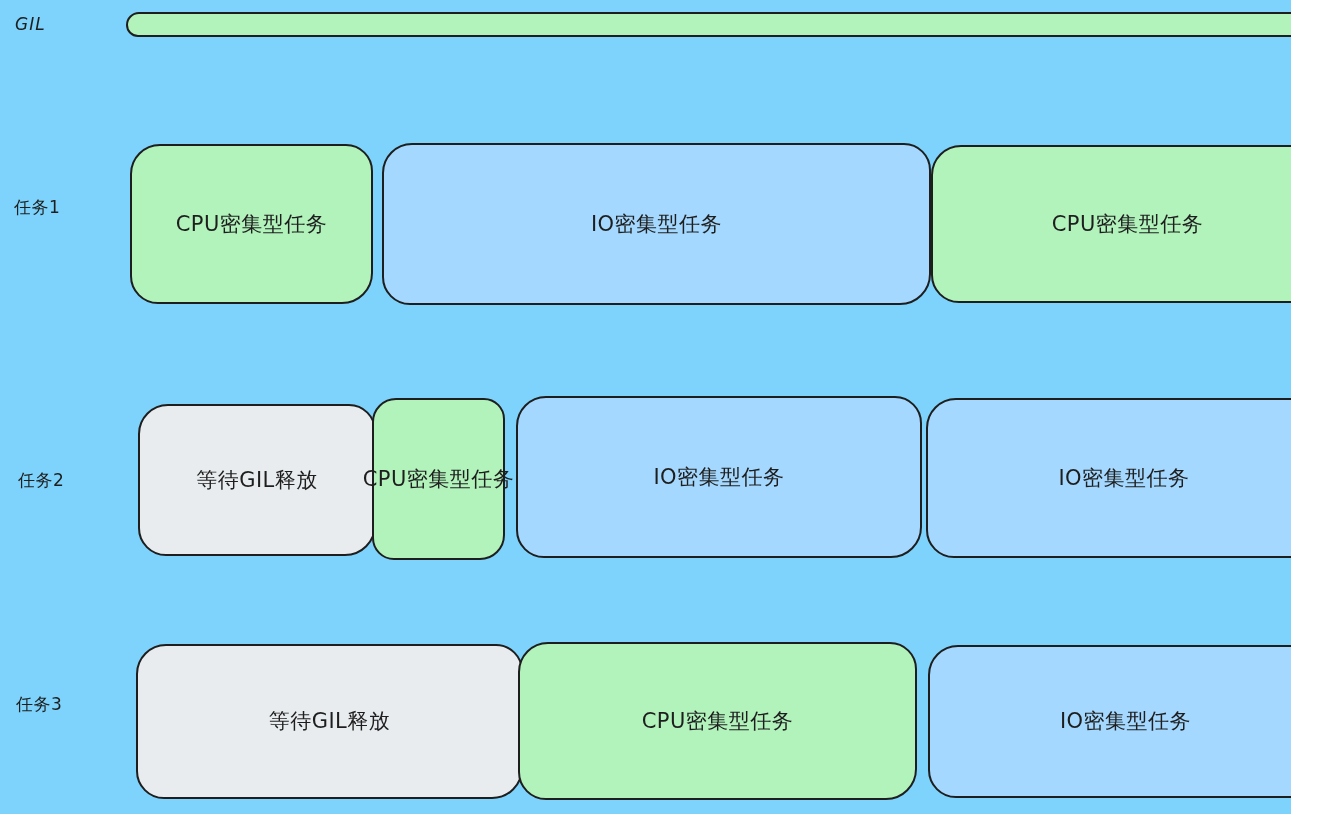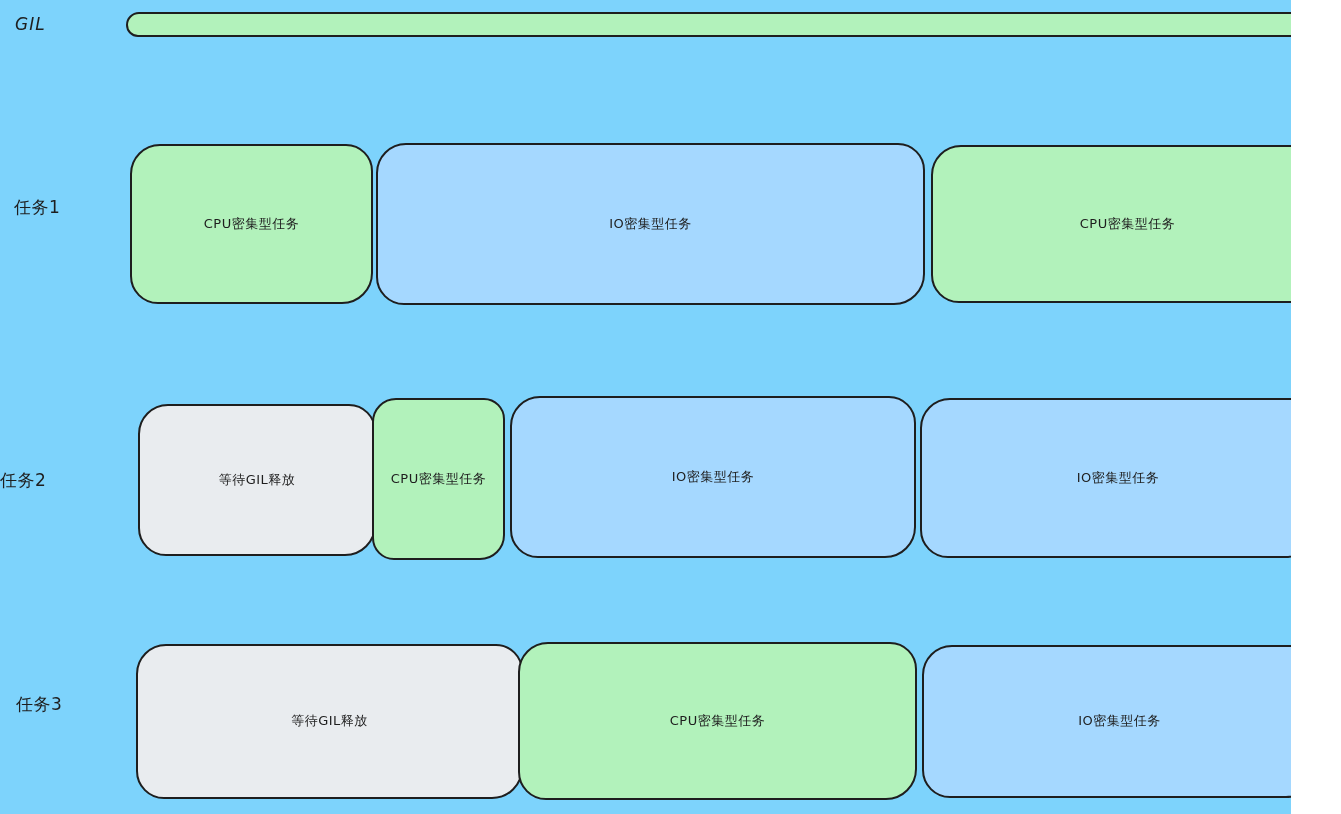--- a/index.html
+++ b/index.html
@@ -31,32 +31,32 @@
   .seg {
     position: absolute;
     box-sizing: border-box;
     border: 2.5px solid #1e1e1e;
     display: flex;
     align-items: center;
     justify-content: center;
     text-align: center;
   }
   .seg .seg-text {
-    font-size: 13px;
+    font-size: 21px;
     line-height: 1.25;
     color: #1e1e1e;
     letter-spacing: 0.5px;
     white-space: nowrap;
   }
   
   .seg.big    { border-radius: 30px 27px 31px 28px; }
   .seg.small  { border-radius: 24px 21px 25px 22px; }
   .gil-bar    { border-radius: 13px 11px 13px 12px; }
   .fill-cpu  { background: #b2f2bb; }
-  .fill-io   { background: #a5d8ff; }
+  .fill-io   { background: #a5d8ff; margin-left: 6px; }
   .fill-wait { background: #e9ecef; margin-left: 8px; }
 </style>
 </head>
 <body>
 
 <div class="canvas">
 
   <div class="row-label gil-label" style="left:15px; top:12px;">GIL</div>
   <div class="seg gil-bar fill-cpu" style="left: 126px; top: 12px; width: 1205px; height: 25px; background: rgb(178, 242, 187);"></div>
 
@@ -64,21 +64,21 @@
   <div class="seg big fill-cpu" style="left: 130px; top: 144px; width: 243px; height: 160px; background: rgb(178, 242, 187);">
     <span class="seg-text">CPU密集型任务</span>
   </div>
   <div class="seg big fill-io" style="left: 376px; top: 143px; width: 549px; height: 162px; background: rgb(165, 216, 255);">
     <span class="seg-text">IO密集型任务</span>
   </div>
   <div class="seg big fill-cpu" style="left: 931px; top: 145px; width: 393px; height: 158px; background: rgb(178, 242, 187);">
     <span class="seg-text">CPU密集型任务</span>
   </div>
 
-  <div class="row-label" style="left:0; top:468px;">任务2</div>
+  <div class="row-label" style="left:18px; top:468px;">任务2</div>
   <div class="seg big fill-wait" style="left: 130px; top: 404px; width: 238px; height: 152px; background: rgb(233, 236, 239);">
     <span class="seg-text">等待GIL释放</span>
   </div>
   <div class="seg small fill-cpu" style="left: 372px; top: 398px; width: 133px; height: 162px; background: rgb(178, 242, 187);">
     <span class="seg-text">CPU密集型任务</span>
   </div>
   <div class="seg big fill-io" style="left: 510px; top: 396px; width: 406px; height: 162px; background: rgb(165, 216, 255);">
     <span class="seg-text">IO密集型任务</span>
   </div>
   <div class="seg big fill-io" style="left: 920px; top: 398px; width: 396px; height: 160px; background: rgb(165, 216, 255);">

